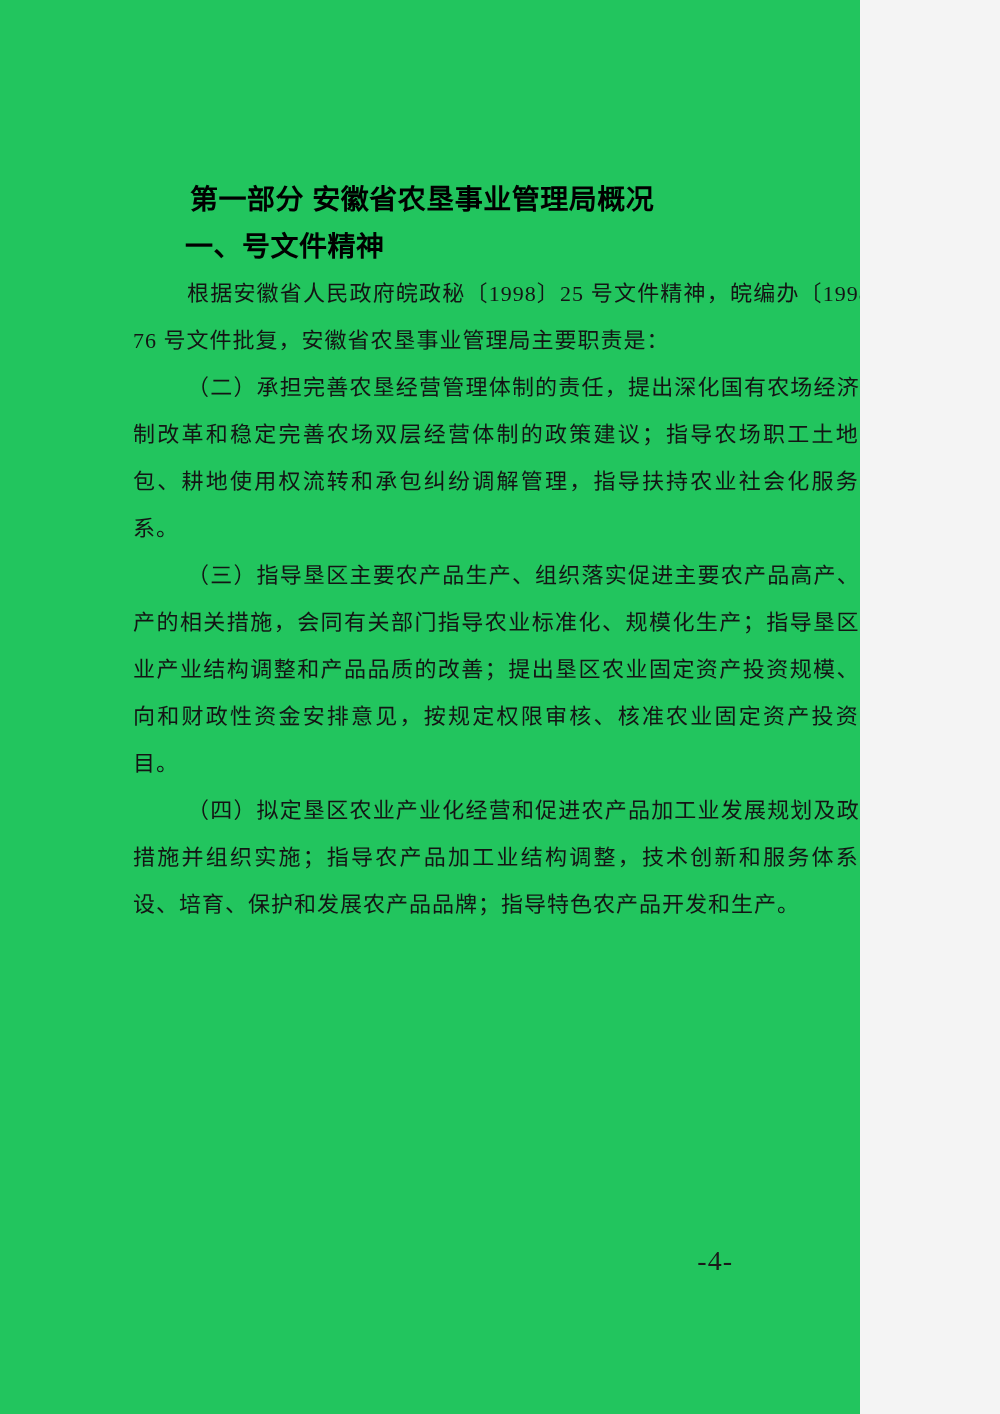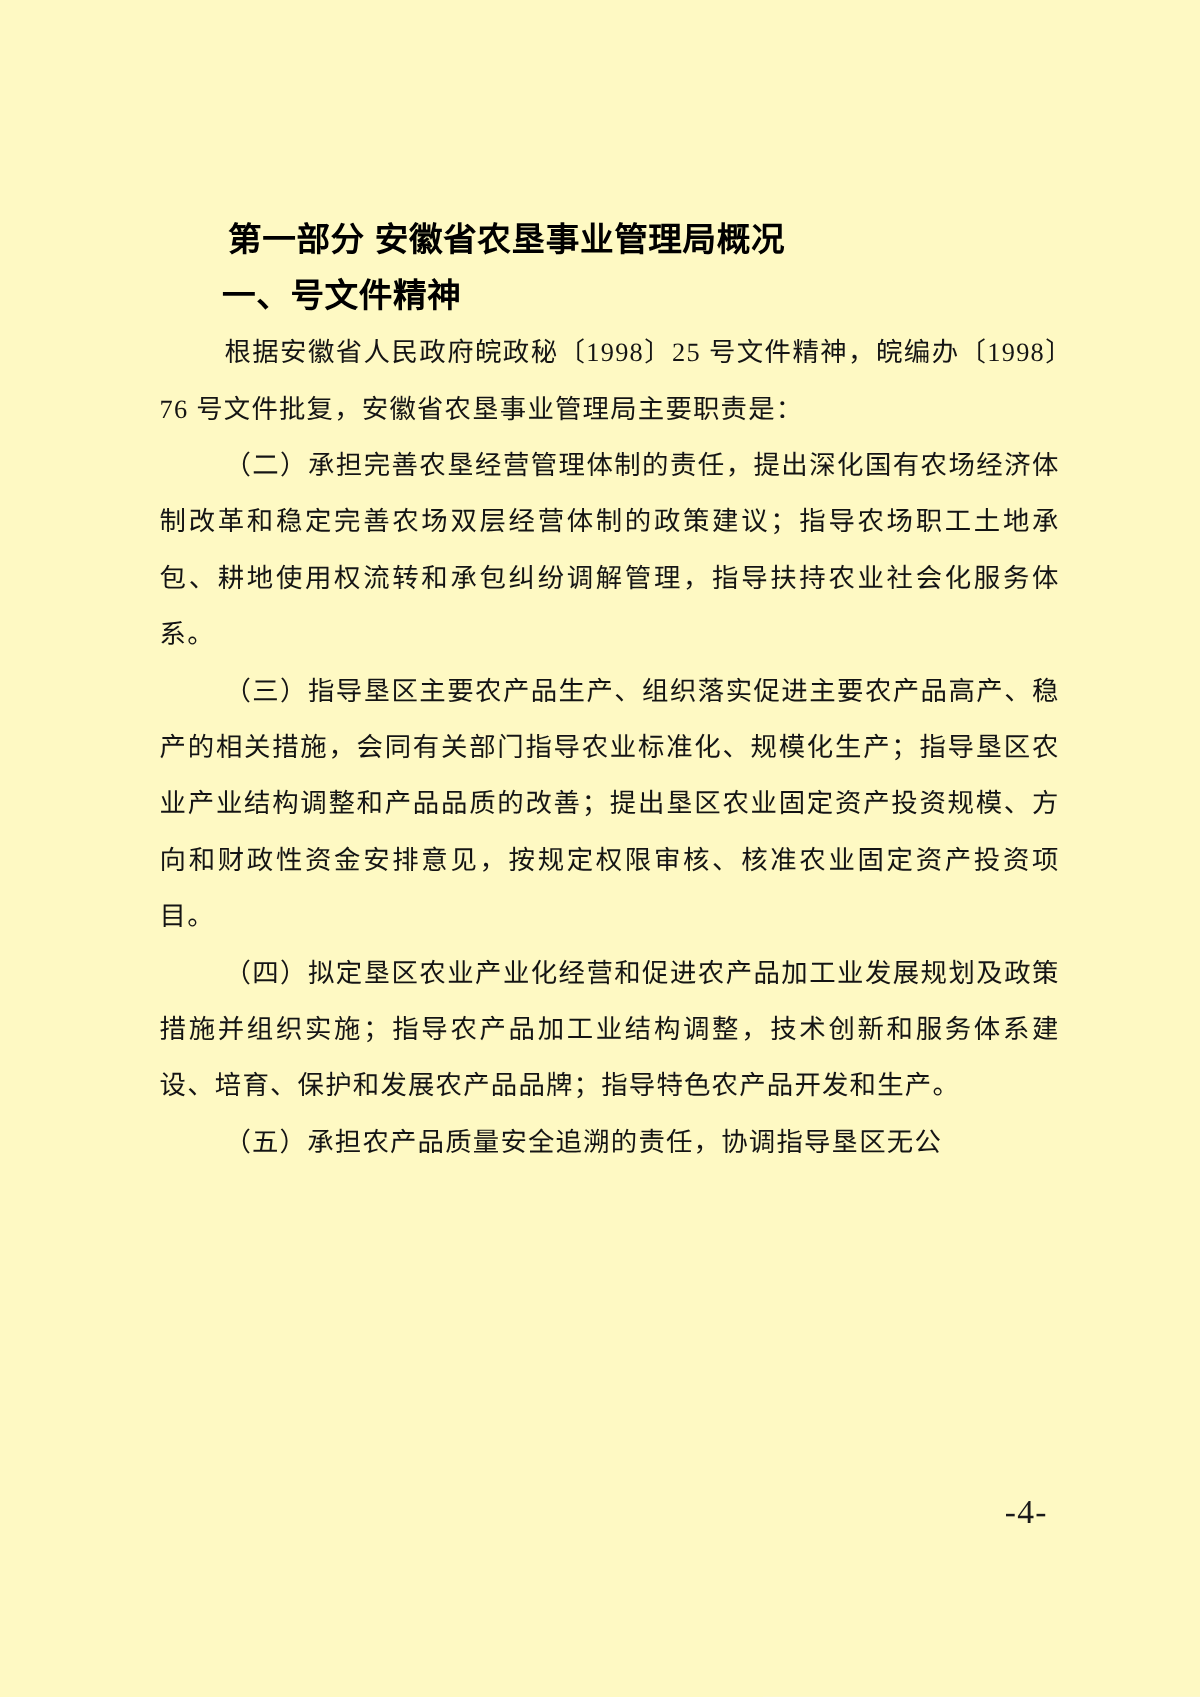--- a/index.html
+++ b/index.html
@@ -5,23 +5,23 @@
   * { box-sizing: border-box; }
   html, body { margin: 0; padding: 0; }
   body {
     width: 1000px;
     height: 1414px;
     background: #f4f4f4;
     font-family: "Liberation Serif", serif;
   }
   .page {
     position: relative;
-    width: 1000px;
+    width: 860px;
     height: 1414px;
-    background: #fef9c3;
+    background: #22c55e;
     overflow: hidden;
     color: #141414;
     text-decoration: underline;
   }
   .content {
     position: absolute;
     left: 133px;
     top: 176px;
     width: 750px;
   }
@@ -64,16 +64,15 @@
 <body>
 
 <div class="page">
   <div class="content">
     <h1 class="doc-title">第一部分 安徽省农垦事业管理局概况</h1>
     <h2 class="section-heading">一、号文件精神</h2>
     <p class="body-par">根据安徽省人民政府皖政秘〔1998〕25 号文件精神，皖编办〔1998〕76 号文件批复，安徽省农垦事业管理局主要职责是：</p>
     <p class="body-par">（二）承担完善农垦经营管理体制的责任，提出深化国有农场经济体制改革和稳定完善农场双层经营体制的政策建议；指导农场职工土地承包、耕地使用权流转和承包纠纷调解管理，指导扶持农业社会化服务体系。</p>
     <p class="body-par">（三）指导垦区主要农产品生产、组织落实促进主要农产品高产、稳产的相关措施，会同有关部门指导农业标准化、规模化生产；指导垦区农业产业结构调整和产品品质的改善；提出垦区农业固定资产投资规模、方向和财政性资金安排意见，按规定权限审核、核准农业固定资产投资项目。</p>
     <p class="body-par">（四）拟定垦区农业产业化经营和促进农产品加工业发展规划及政策措施并组织实施；指导农产品加工业结构调整，技术创新和服务体系建设、培育、保护和发展农产品品牌；指导特色农产品开发和生产。</p>
-    <p class="body-par">（五）承担农产品质量安全追溯的责任，协调指导垦区无公</p>
   </div>
   <div class="page-number">-4-</div>
 </div>
 
 </body></html>

